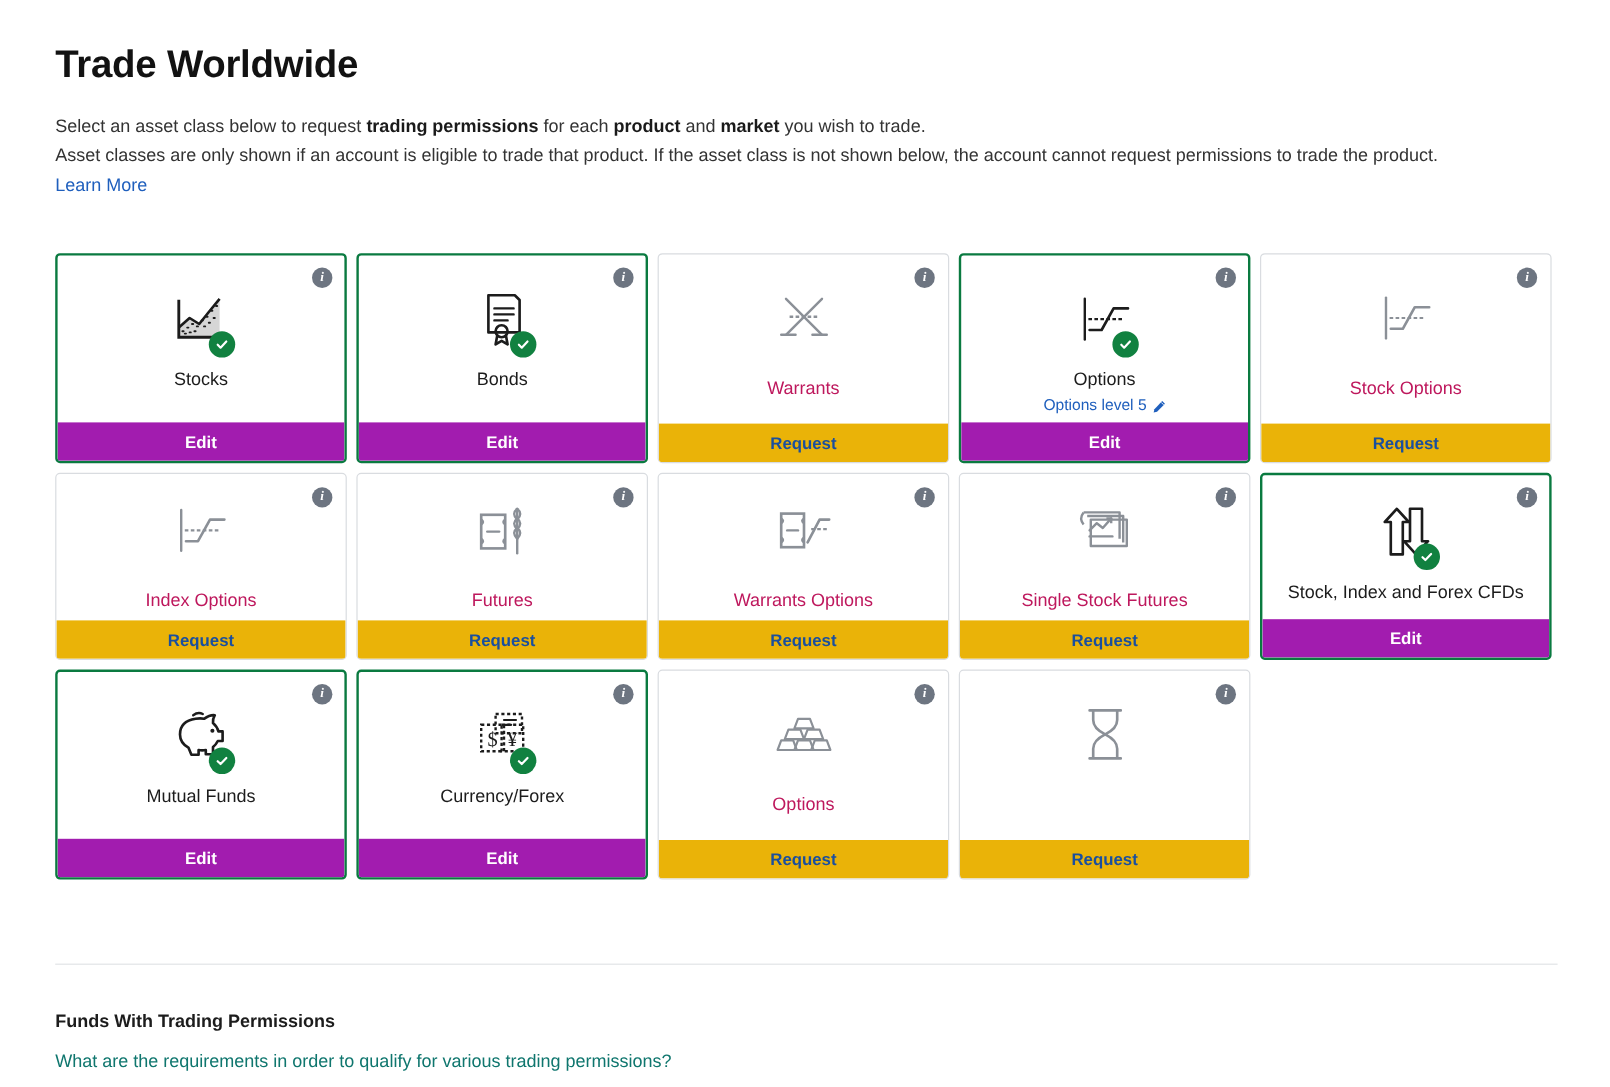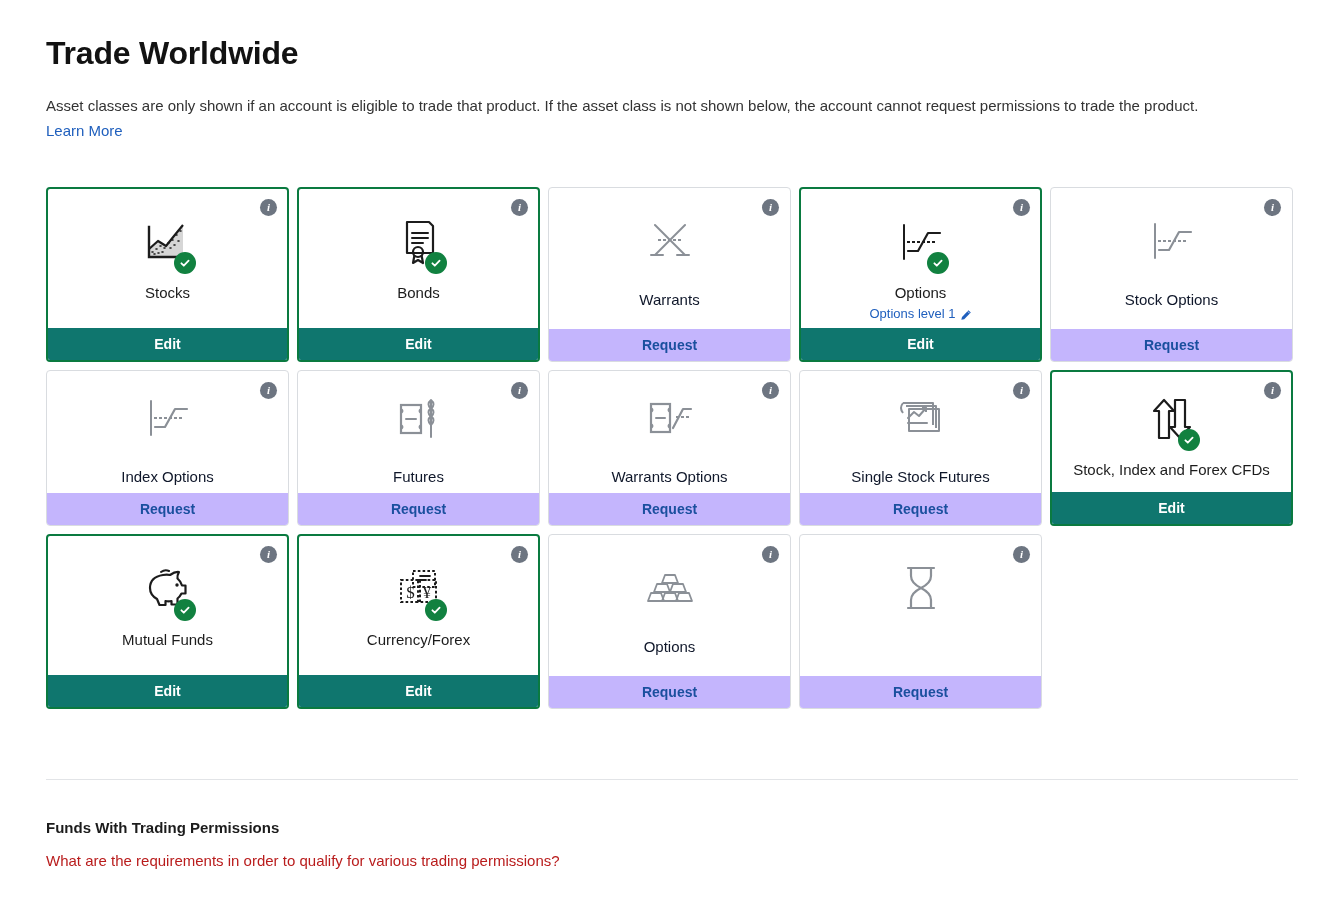--- a/index.html
+++ b/index.html
@@ -125,21 +125,21 @@
   .check-badge svg { width: 12px; height: 12px; }
 
   .card-label {
     margin-top: 16px;
     font-size: 15px;
     line-height: 20px;
     text-align: right;
     color: #1c1c1c;
     padding: 0 10px;
   }
-  .card.inactive .card-label { color: #0f172a; margin-top: 24px; }
+  .card.inactive .card-label { color: #be185d; margin-top: 24px; }
   .card-sub {
     margin-top: 2px;
     font-size: 13px;
     line-height: 18px;
     color: #1f5fbd;
     display: flex;
     align-items: center;
     justify-content: center;
     gap: 4px;
     cursor: pointer;
@@ -149,55 +149,56 @@
   .card-footer {
     height: 32px;
     display: flex;
     align-items: center;
     justify-content: center;
     font-size: 14px;
     font-weight: 700;
     cursor: pointer;
   }
   .footer-edit {
-    background: #0f766e;
+    background: #a21caf;
     color: #ffffff;
     text-align: right;
   }
   .footer-request {
-    background: #c4b5fd;
+    background: #eab308;
     color: #1a4f9e;
   }
 
   .divider {
     margin-top: 70px;
     border-top: 1px solid #e2e4e7;
   }
   .help-section { margin-top: 39px; }
   .help-title {
     font-size: 15px;
     font-weight: 700;
     color: #1c1c1c;
     margin: 0 0 16px 0;
   }
   .help-link {
     font-size: 15px;
-    color: #b91c1c;
+    color: #0f766e;
     text-decoration: none;
     cursor: pointer;
   }
 </style>
 </head>
 <body>
 
 <div class="page">
 
   <h1 class="page-title">Trade Worldwide</h1>
 
   <div class="intro">
+    <div id="intro-line-1"><span>Select an asset class below to request </span><span class="b">trading permissions</span><span> for each </span><span class="b">product</span><span> and </span><span class="b">market</span><span> you wish to trade.</span></div>
     <div>Asset classes are only shown if an account is eligible to trade that product. If the asset class is not shown below, the account cannot request permissions to trade the product.</div>
     <a class="learn-more">Learn More</a>
   </div>
 
   <div class="grid-wrap" id="grid">
       <div class="card-row">
         <div class="card active tall">
       <div class="card-body">
         <div class="info-icon">i</div>
         <div class="icon-slot">
@@ -266,21 +267,21 @@
         <path d="M10 19 h3 M15 19 h3 M20 19 h3 M25 19 h3 M30 19 h3 M35 19 h3" stroke="#1c1c1c" stroke-width="1.8"></path>
       </svg>
           <span class="check-badge">
                 <svg viewBox="0 0 16 16">
                   <path d="M3.2 8.4 L6.4 11.6 L12.8 4.8" fill="none" stroke="#ffffff" stroke-width="2.4" stroke-linecap="round" stroke-linejoin="round"></path>
                 </svg>
               </span>
         </div>
         <div class="card-label">Options</div>
         <div class="card-sub">
-             <span>Options level 1</span>
+             <span>Options level 5</span>
              <span class="pencil"><svg viewBox="0 0 16 16" width="12" height="12">
                   <path d="M11.3 1.6 L14.4 4.7 L5.6 13.5 L1.8 14.4 L2.7 10.6 Z" fill="#1f5fbd"></path>
                   <path d="M10.2 3.1 L12.9 5.8" stroke="#ffffff" stroke-width="1"></path>
                 </svg></span>
            </div>
       </div>
       <div class="card-footer footer-edit">Edit</div>
     </div>
         <div class="card inactive tall">
       <div class="card-body">

